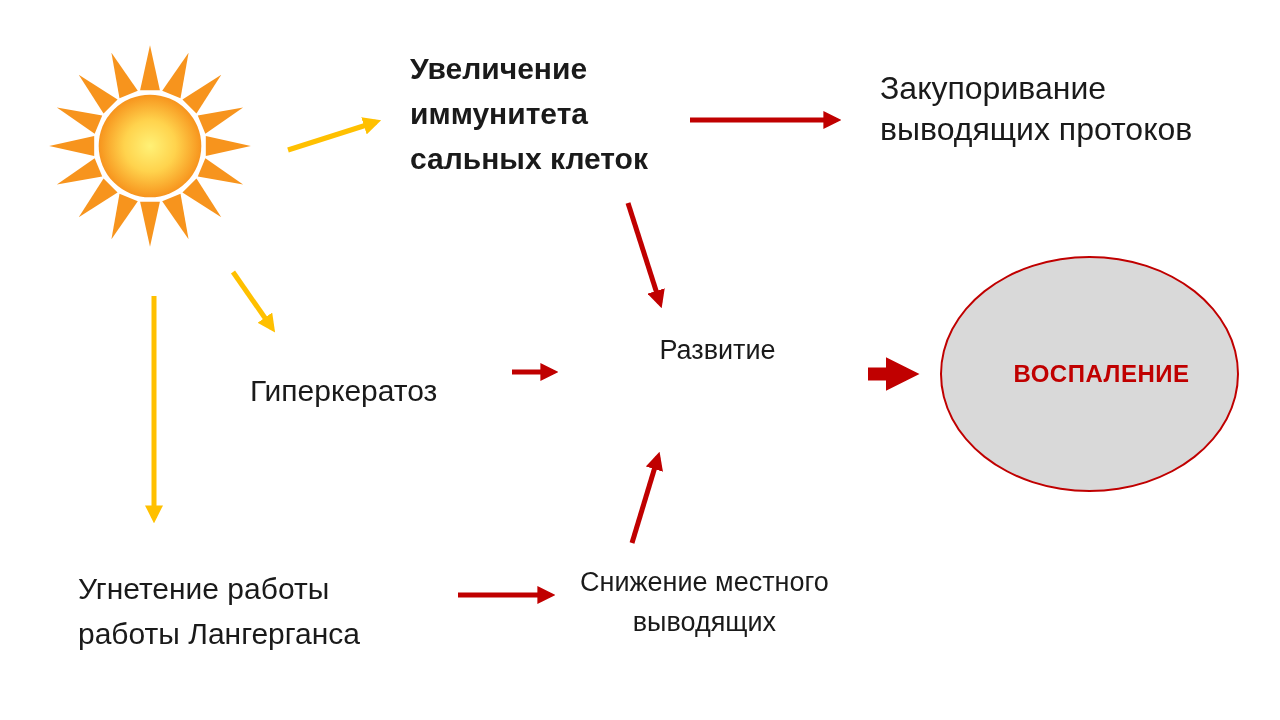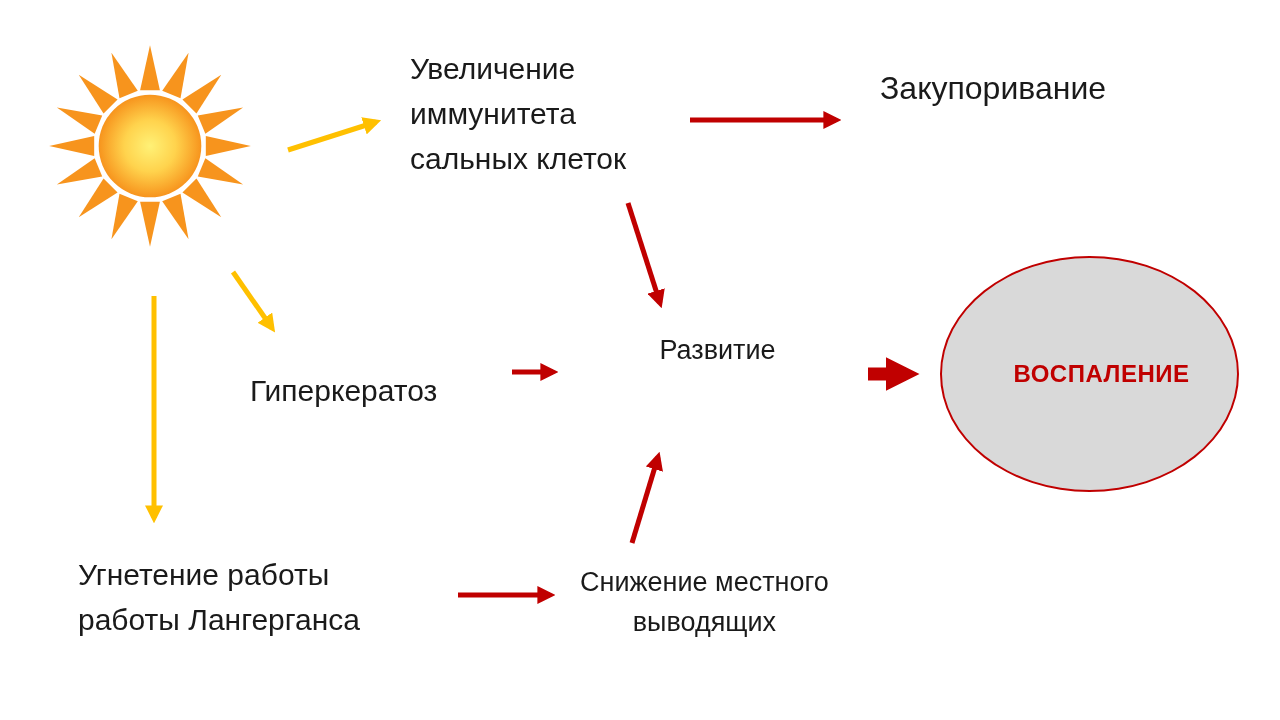--- a/index.html
+++ b/index.html
@@ -108,39 +108,40 @@
 
     <line x1="690" y1="120" x2="836" y2="120" stroke="#c00000" stroke-width="5" marker-end="url(#mRed)"></line>
     <line x1="628" y1="203" x2="660" y2="303" stroke="#c00000" stroke-width="5" marker-end="url(#mRed)"></line>
     <line x1="512" y1="372" x2="553" y2="372" stroke="#c00000" stroke-width="5" marker-end="url(#mRed)"></line>
     <line x1="632" y1="543" x2="658" y2="457" stroke="#c00000" stroke-width="5" marker-end="url(#mRed)"></line>
     <line x1="458" y1="595" x2="550" y2="595" stroke="#c00000" stroke-width="5" marker-end="url(#mRed)"></line>
 
     <line x1="868" y1="374" x2="906" y2="374" stroke="#c00000" stroke-width="13" marker-end="url(#mRedBig)"></line>
   </svg>
 
-  <div class="node text-xl" style="left:410px; top:46px;">
+  <div class="node text-xl" style="left:410px; top:46px;font-weight:bold;">
     <div>Увеличение</div>
     <div>иммунитета</div>
     <div>сальных клеток</div>
   </div>
 
   <div class="node text-lg" style="left:880px; top:68px;">
     <div>Закупоривание</div>
+    <div>выводящих протоков</div>
   </div>
 
   <div class="node text-xl" style="left:250px; top:368px;">
     <div>Гиперкератоз</div>
   </div>
 
   <div class="node text-md center" style="left:565px; top:330px; width:305px;">
     <div>Развитие</div>
   </div>
 
-  <div class="node text-xl" style="left:78px; top:552px;">
+  <div class="node text-xl" style="left:78px; top:566px;">
     <div>Угнетение работы</div>
     <div>работы Лангерганса</div>
   </div>
 
   <div class="node text-md" style="left:580px; top:562px;">
     <div>Снижение местного</div>
     <div>выводящих</div>
   </div>
 
   <div class="inflammation-ellipse">

